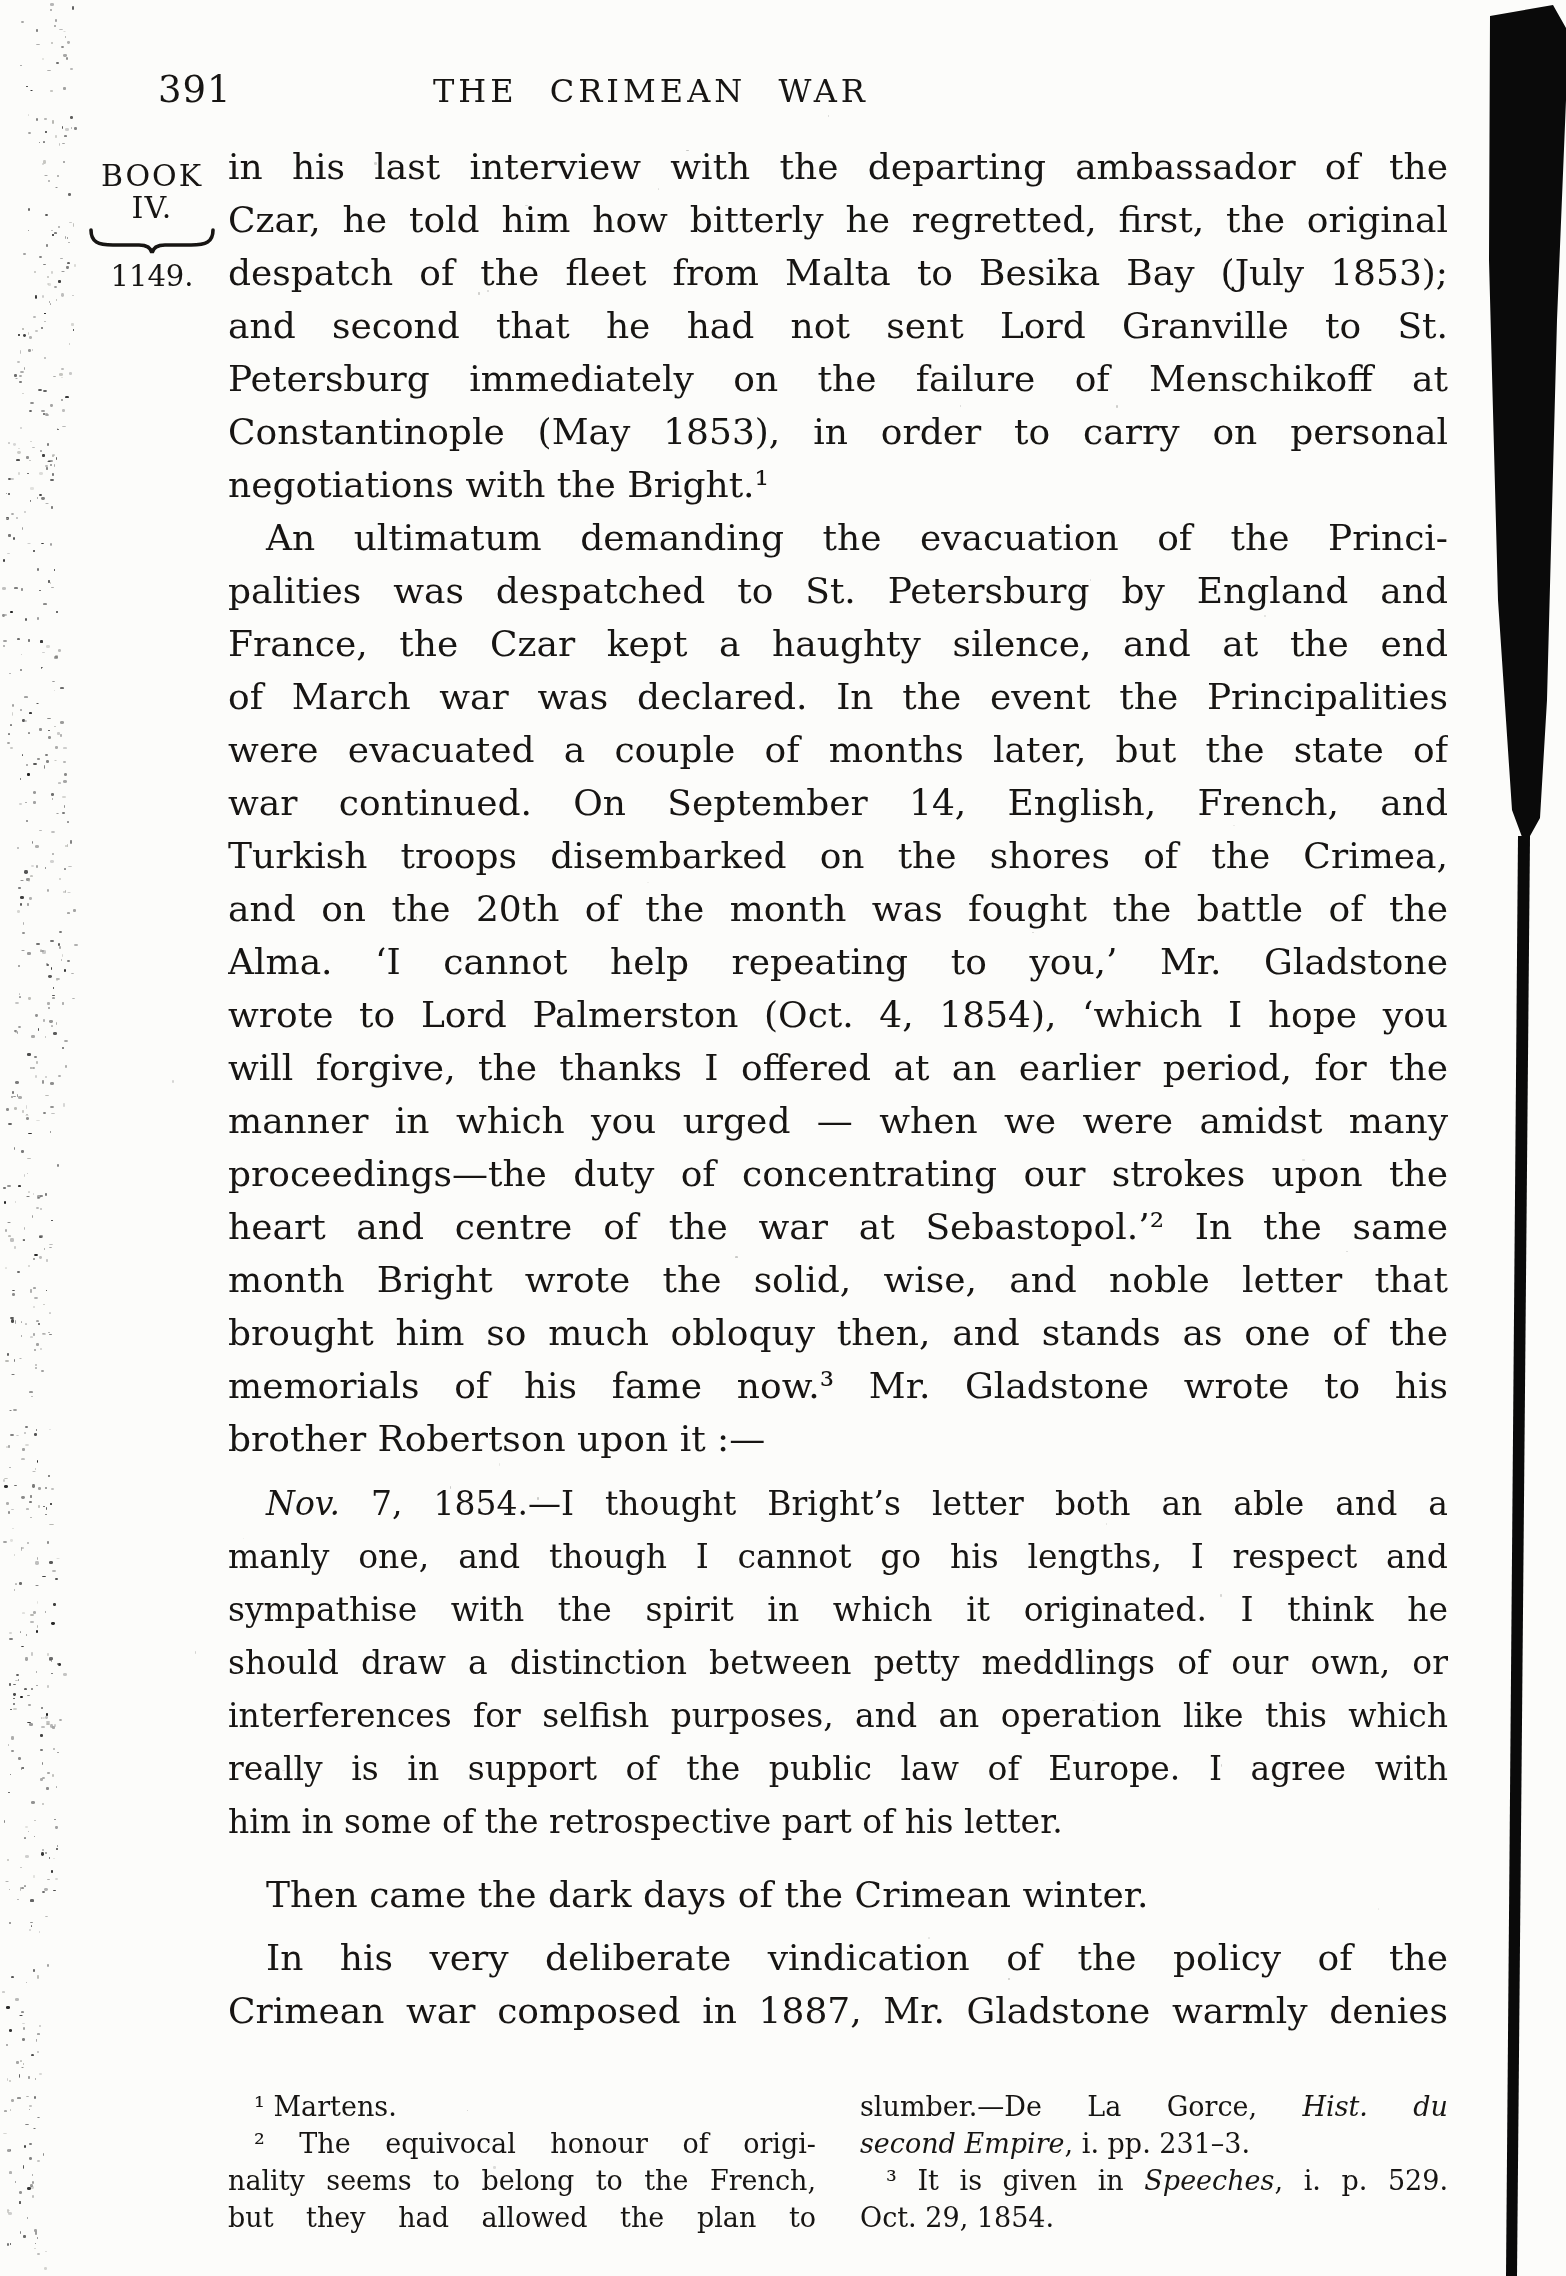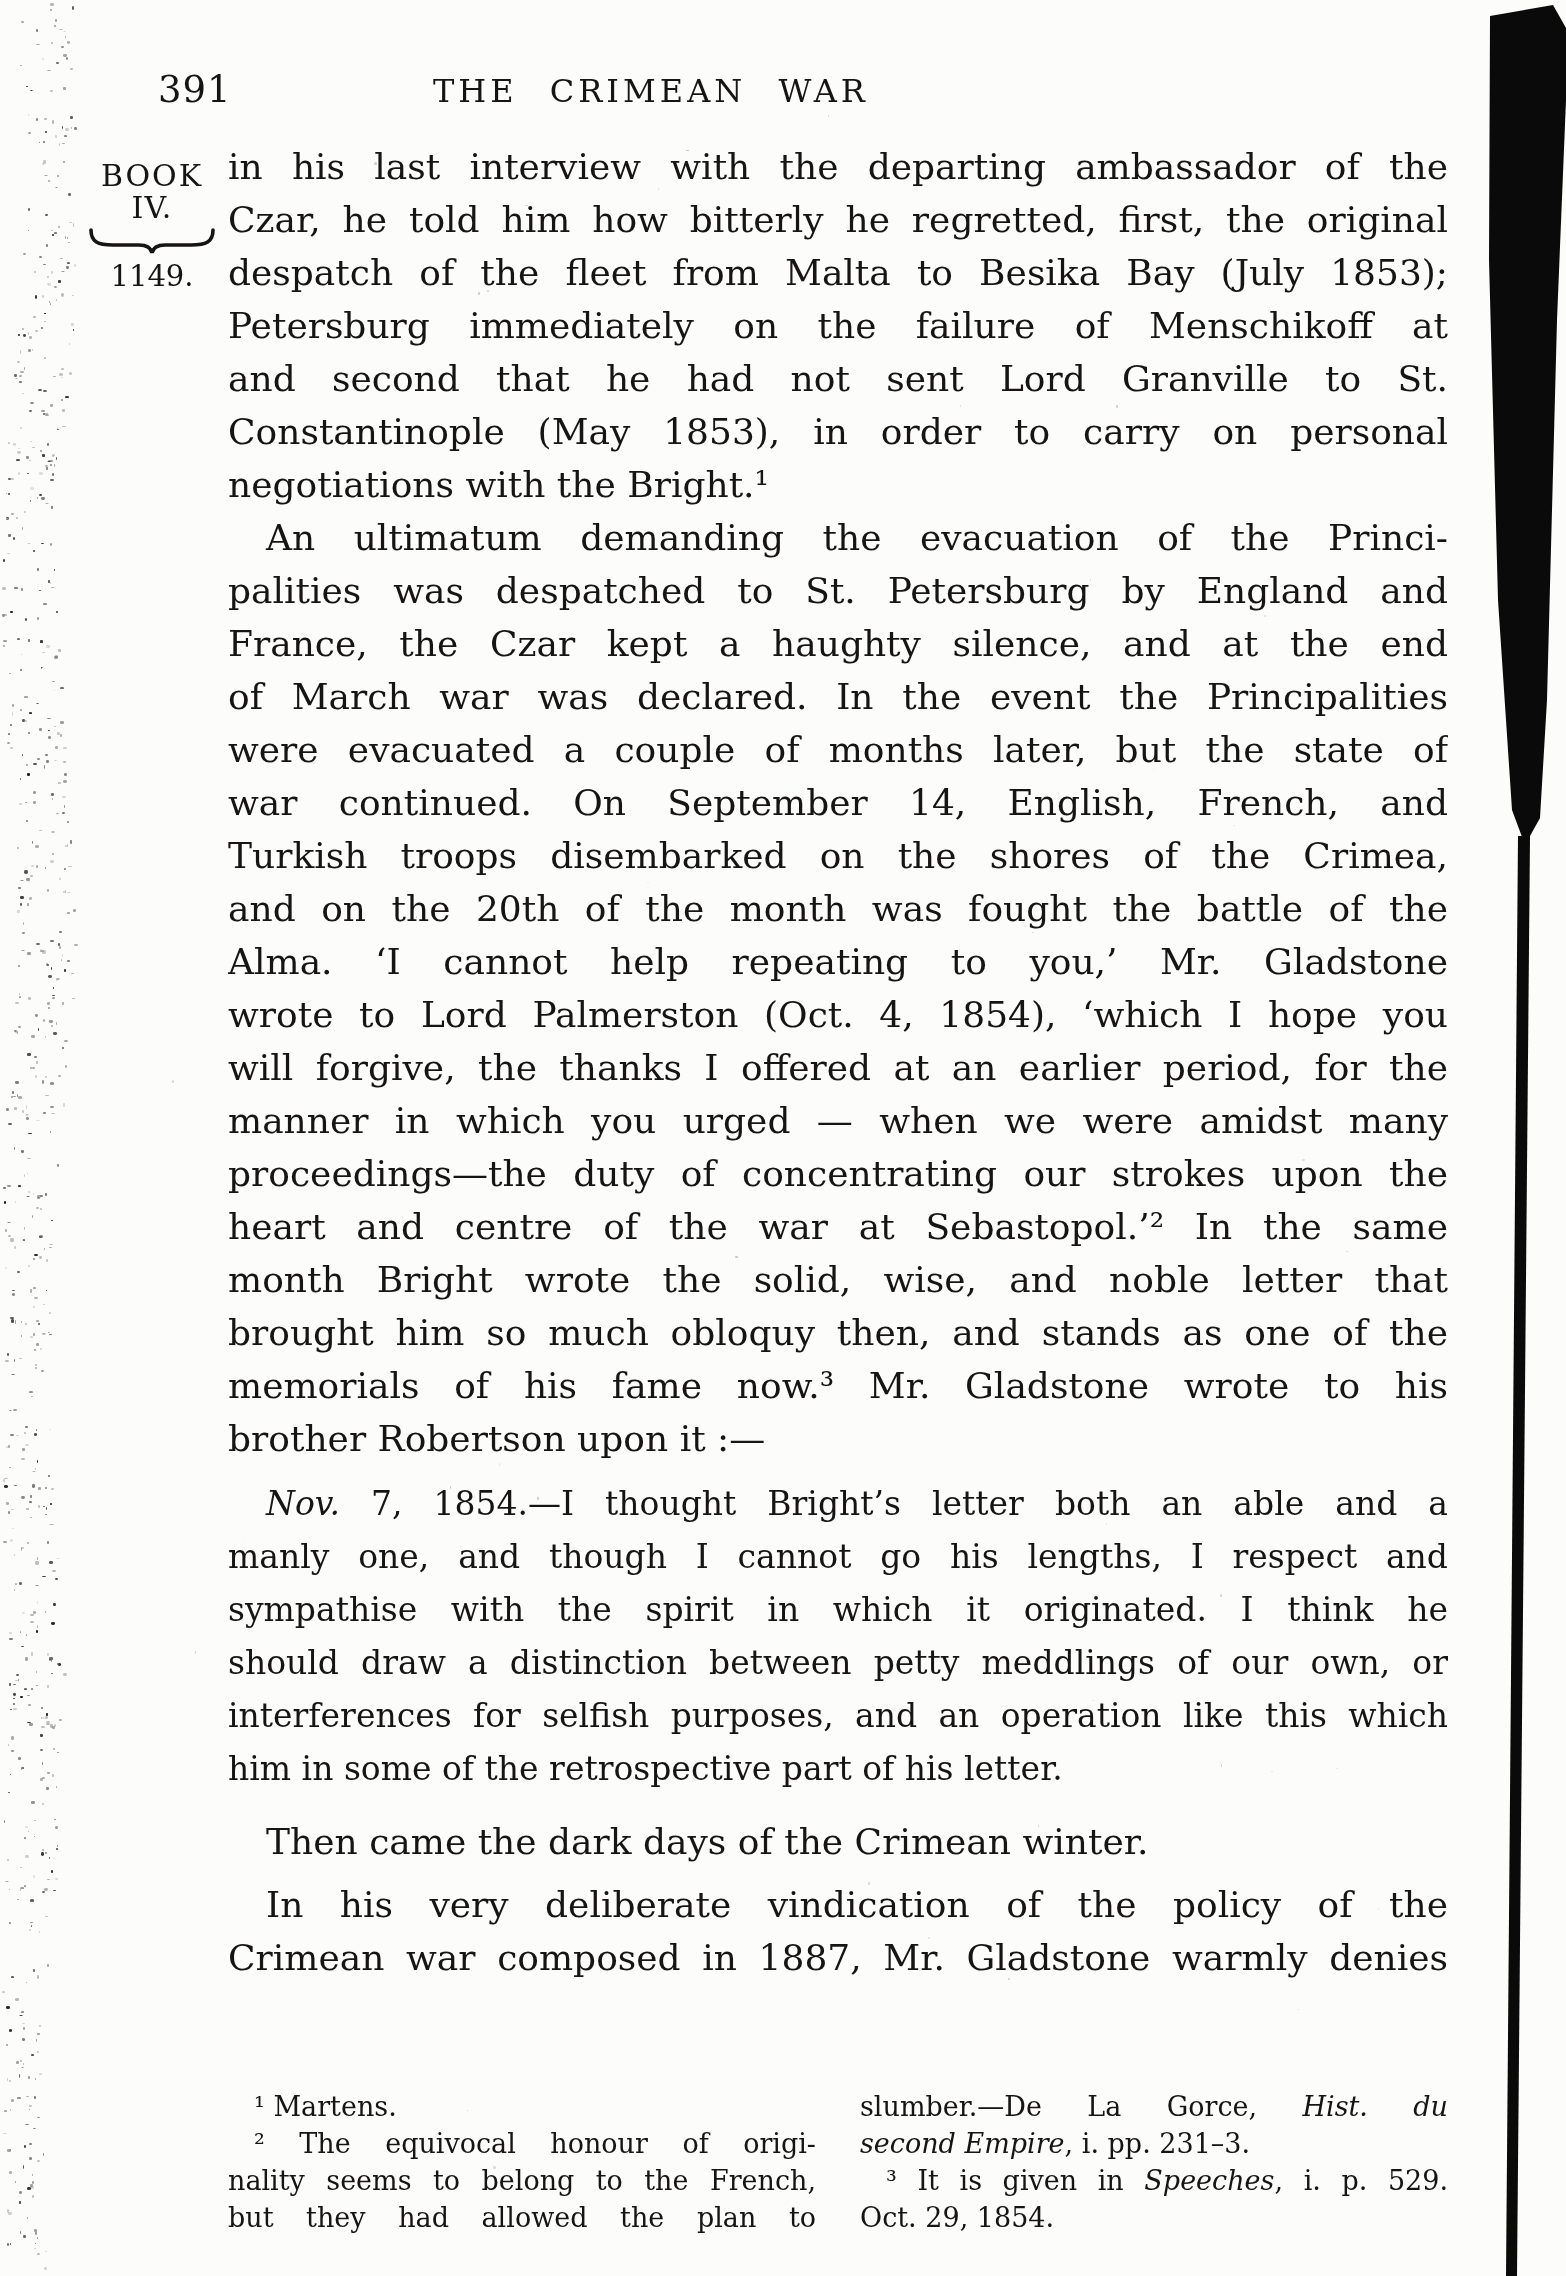--- a/index.html
+++ b/index.html
@@ -67,22 +67,22 @@
       <path d="M4,3 C4,15 11,18 26,18 L52,18 C60,18 64,21 65,26 C66,21 70,18 78,18 L104,18 C119,18 126,15 126,3" fill="none" stroke="#171513" stroke-width="3.6" stroke-linecap="round"></path>
     </svg>
     <div class="margin-year">1149.</div>
   </div>
 
   <div class="body-text">
       <div class="para body">
         <div class="line justified">in his last interview with the departing ambassador of the</div>
         <div class="line justified">Czar, he told him how bitterly he regretted, first, the original</div>
         <div class="line justified">despatch of the fleet from Malta to Besika Bay (July 1853);</div>
+        <div class="line justified">and second that he had not sent Lord Granville to St.</div>
         <div class="line justified">Petersburg immediately on the failure of Menschikoff at</div>
-        <div class="line justified">and second that he had not sent Lord Granville to St.</div>
         <div class="line justified">Constantinople (May 1853), in order to carry on personal</div>
         <div class="line">negotiations with the Bright.¹</div>
       </div>
       <div class="para body">
         <div class="line justified indent">An ultimatum demanding the evacuation of the Princi-</div>
         <div class="line justified">palities was despatched to St. Petersburg by England and</div>
         <div class="line justified">France, the Czar kept a haughty silence, and at the end</div>
         <div class="line justified">of March war was declared.  In the event the Principalities</div>
         <div class="line justified">were evacuated a couple of months later, but the state of</div>
         <div class="line justified">war continued.  On September 14, English, French, and</div>
@@ -98,20 +98,21 @@
         <div class="line justified">brought him so much obloquy then, and stands as one of the</div>
         <div class="line justified">memorials of his fame now.³  Mr. Gladstone wrote to his</div>
         <div class="line">brother Robertson upon it :—</div>
       </div>
       <div class="para quote">
         <div class="line justified indent"><em>Nov.</em><span> 7, 1854.—I thought Bright’s letter both an able and a</span></div>
         <div class="line justified">manly one, and though I cannot go his lengths, I respect and</div>
         <div class="line justified">sympathise with the spirit in which it originated.  I think he</div>
         <div class="line justified">should draw a distinction between petty meddlings of our own, or</div>
         <div class="line justified">interferences for selfish purposes, and an operation like this which</div>
+        <div class="line justified">really is in support of the public law of Europe.  I agree with</div>
         <div class="line">him in some of the retrospective part of his letter.</div>
       </div>
       <div class="para body after-quote">
         <div class="line indent">Then came the dark days of the Crimean winter.</div>
       </div>
       <div class="para body">
         <div class="line justified indent">In his very deliberate vindication of the policy of the</div>
         <div class="line justified">Crimean war composed in 1887, Mr. Gladstone warmly denies</div>
       </div>
     </div>

